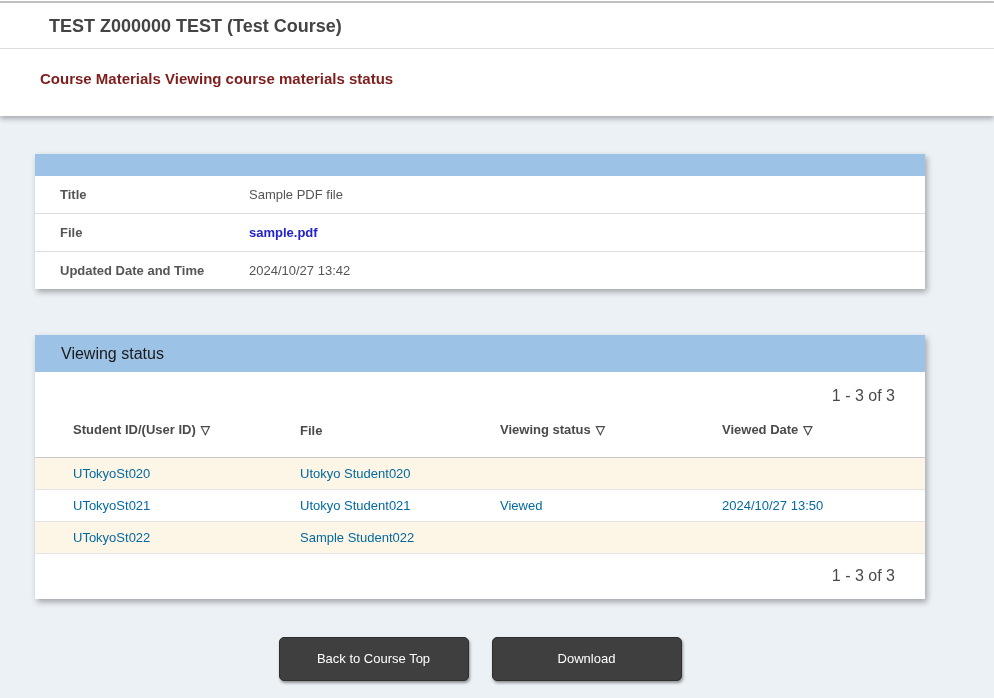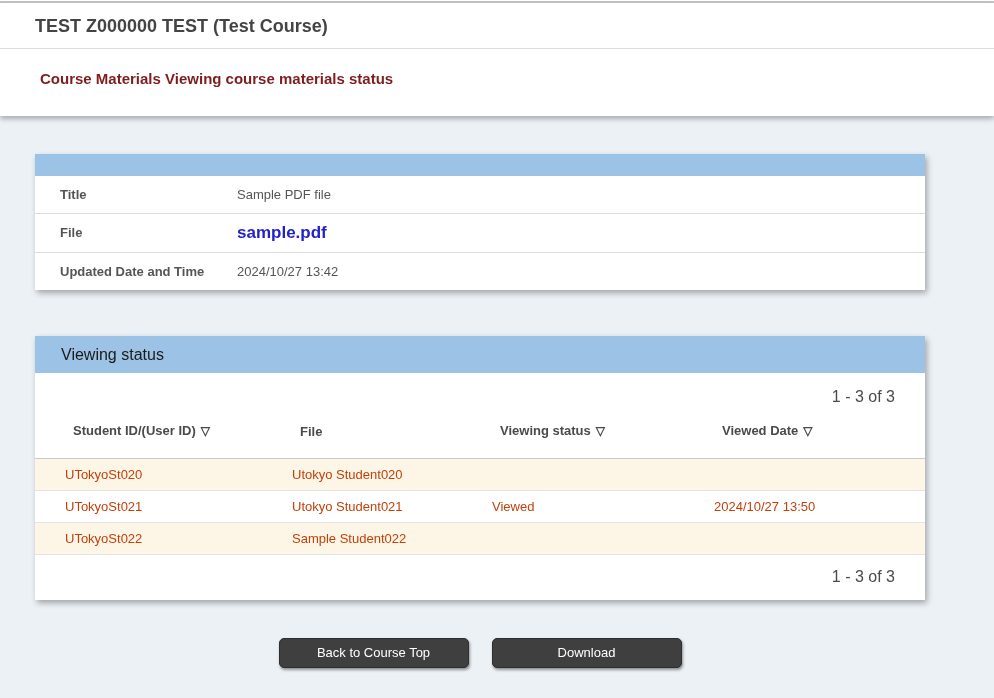--- a/index.html
+++ b/index.html
@@ -13,21 +13,21 @@
   .top-line {
     height: 3px; background: #ffffff;
     border-bottom: 2px solid #c4c4c4;
   }
   .header-band {
     background: #ffffff;
     box-shadow: 0 3px 5px rgba(0,0,0,0.28);
     position: relative; z-index: 5;
   }
   .course-title {
-    padding: 13px 35px 11px 35px;
+    padding: 13px 35px 11px 49px;
     font-size: 18px; font-weight: bold; color: #444444;
     border-bottom: 1px solid #dddddd;
   }
   .page-subtitle {
     padding: 21px 35px 29px 40px;
     font-size: 15px; font-weight: bold; color: #7f1d1d;
   }
   
   .content { padding: 38px 0 0 35px; width: 925px; }
   .panel {
@@ -37,69 +37,69 @@
   .panel-bar {
     height: 22px; background: #9CC3E6;
   }
   .panel-bar-large {
     height: 37px; background: #9CC3E6;
     display: flex; align-items: center;
     padding-left: 26px;
     font-size: 16px; color: #1a1a1a;
   }
   
-  .info-row { display: flex; }
+  .info-row { display: flex; gap: 12px; }
   .info-row + .info-row { border-top: 1px solid #dddddd; }
   .info-label {
     width: 202px; padding: 10px 10px 10px 25px;
     font-size: 13px; font-weight: bold; color: #555555;
     line-height: 17px;
   }
   .info-value {
     flex: 1; padding: 10px 14px 10px 0;
     font-size: 13px; color: #555555; line-height: 17px;
   }
   .file-link {
-    font-size: 17px; font-weight: bold; color: #2222CC;
+    font-size: 13px; font-weight: bold; color: #2222CC;
     text-decoration: none; cursor: pointer;
   }
   .panel-gap { height: 46px; }
   
   .count-row {
     text-align: right; padding: 15px 30px 9px 0;
     font-size: 16px; color: #4a4a4a;
   }
   table.status-table {
     width: 100%; border-collapse: collapse; table-layout: fixed;
   }
   .status-table th {
     text-align: left; font-size: 13px; font-weight: bold; color: #4a4a4a;
     padding: 7px 4px 18px 38px; line-height: 17px;
     border-bottom: 1px solid #c9c9c9;
     cursor: pointer; white-space: nowrap;
   }
   .status-table td {
-    font-size: 13px; color: #c2410c;
-    padding: 7px 4px 7px 30px; line-height: 17px;
+    font-size: 13px; color: #0369a1;
+    padding: 7px 4px 7px 38px; line-height: 17px;
     white-space: nowrap; overflow: hidden;
   }
   .status-table tbody tr { border-bottom: 1px solid #e4e4e4; }
   .status-table tbody tr.stripe { background: #FDF5E5; }
   .sort-icon { margin-left: 5px; font-size: 12px; color: #4a4a4a; }
   .footer-count {
     text-align: right; padding: 13px 30px 14px 0;
     font-size: 16px; color: #4a4a4a;
   }
   
   .actions {
     width: 890px; margin-top: 38px;
     display: flex; justify-content: center; gap: 23px;
   }
   .btn {
-    width: 190px; height: 30px;
+    width: 190px; height: 44px;
     background: #3F3F3F; color: #ffffff;
     font-family: "Liberation Sans", sans-serif;
     font-size: 13px; line-height: 28px;
     border: 1px solid #2e2e2e; border-radius: 5px;
     box-shadow: 1px 2px 3px rgba(0,0,0,0.4);
     cursor: pointer;
   }
 </style>
 </head>
 <body>

